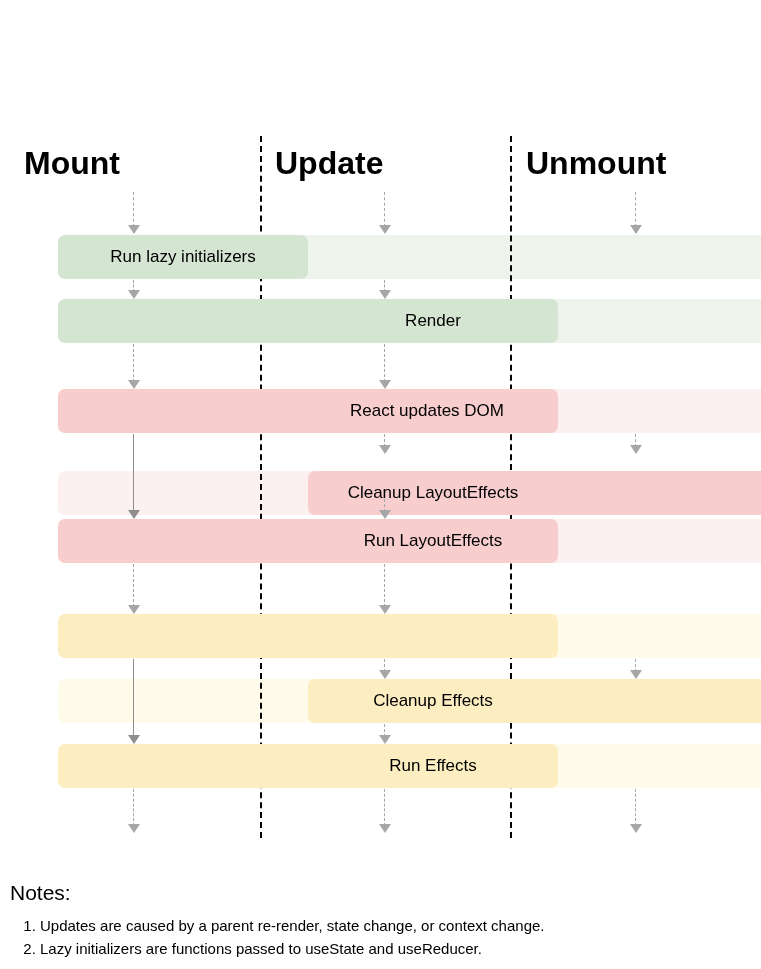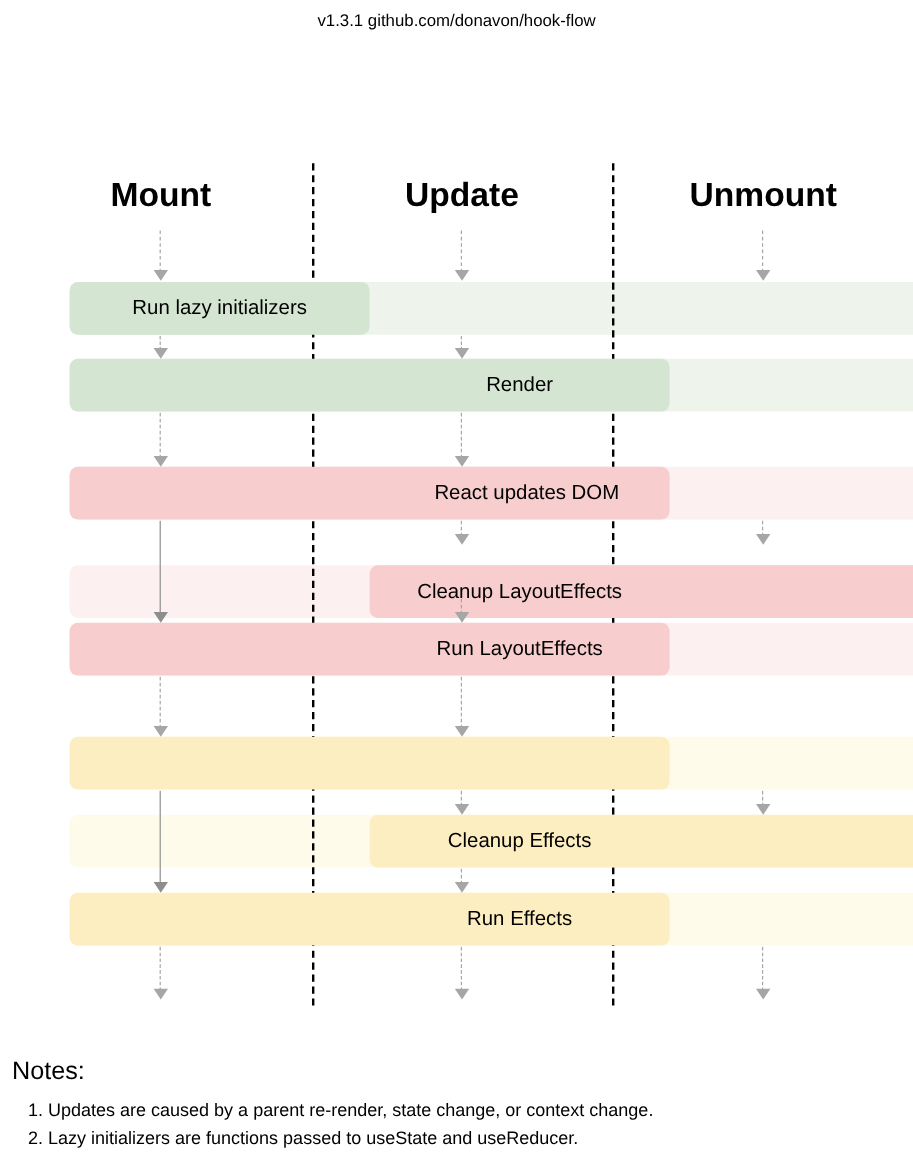--- a/index.html
+++ b/index.html
@@ -42,23 +42,22 @@
     left: 0;
     top: 130px;
     width: 761px;
     height: 720px;
   }
 
   
   .col-head {
     position: absolute;
     top: 16px;
-    font-size: 28px;
+    font-size: 32px;
     font-weight: bold;
-    text-align: center;
     line-height: 34px;
     white-space: nowrap;
   }
 
   
   .divider {
     position: absolute;
     top: 6px;
     width: 0;
     height: 702px;
@@ -139,39 +138,38 @@
     padding: 0 0 0 30px;
     font-size: 15px;
     line-height: 23px;
   }
   #notes-list li { margin: 0; padding: 0; }
 </style>
 </head>
 <body>
 
 <div id="header">
-  <div id="doc-subtitle">v1.3.1 github.com/donavon/hook-flow</div>
 </div>
 
 <div id="diagram">
   <div id="bands-layer">
       <div class="band" style="top: 105px;">
         <div class="seg" style="left: 0px; width: 741px; background: rgb(238, 244, 236);"></div>
         <div class="seg" style="left: 0px; width: 250px; background: rgb(212, 229, 210); z-index: 2;"></div>
         <div class="band-label" style="left: 0px; width: 250px;">Run lazy initializers</div>
       </div>
       <div class="band" style="top: 169px;">
         <div class="seg" style="left: 0px; width: 741px; background: rgb(238, 244, 236);"></div>
         <div class="seg" style="left: 0px; width: 500px; background: rgb(212, 229, 210); z-index: 2;"></div>
         <div class="band-label" style="left: 250px; width: 250px;">Render</div>
       </div>
       <div class="band" style="top: 259px;">
         <div class="seg" style="left: 0px; width: 741px; background: rgb(253, 240, 240);"></div>
         <div class="seg" style="left: 0px; width: 500px; background: rgb(247, 205, 205); z-index: 2;"></div>
-        <div class="band-label" style="left: 256px; width: 250px; text-align: center;">React updates DOM</div>
+        <div class="band-label" style="left: 244px; width: 250px; text-align: center;">React updates DOM</div>
       </div>
       <div class="band" style="top: 341px; text-decoration: underline;">
         <div class="seg" style="left: 0px; width: 741px; background: rgb(253, 240, 240);"></div>
         <div class="seg" style="left: 250px; width: 491px; background: rgb(247, 205, 205); z-index: 2;"></div>
         <div class="band-label" style="left: 250px; width: 250px;">Cleanup LayoutEffects</div>
       </div>
       <div class="band" style="top: 389px; border-radius: 19px;">
         <div class="seg" style="left: 0px; width: 741px; background: rgb(253, 240, 240);"></div>
         <div class="seg" style="left: 0px; width: 500px; background: rgb(247, 205, 205); z-index: 2;"></div>
         <div class="band-label" style="left: 250px; width: 250px;">Run LayoutEffects</div>

